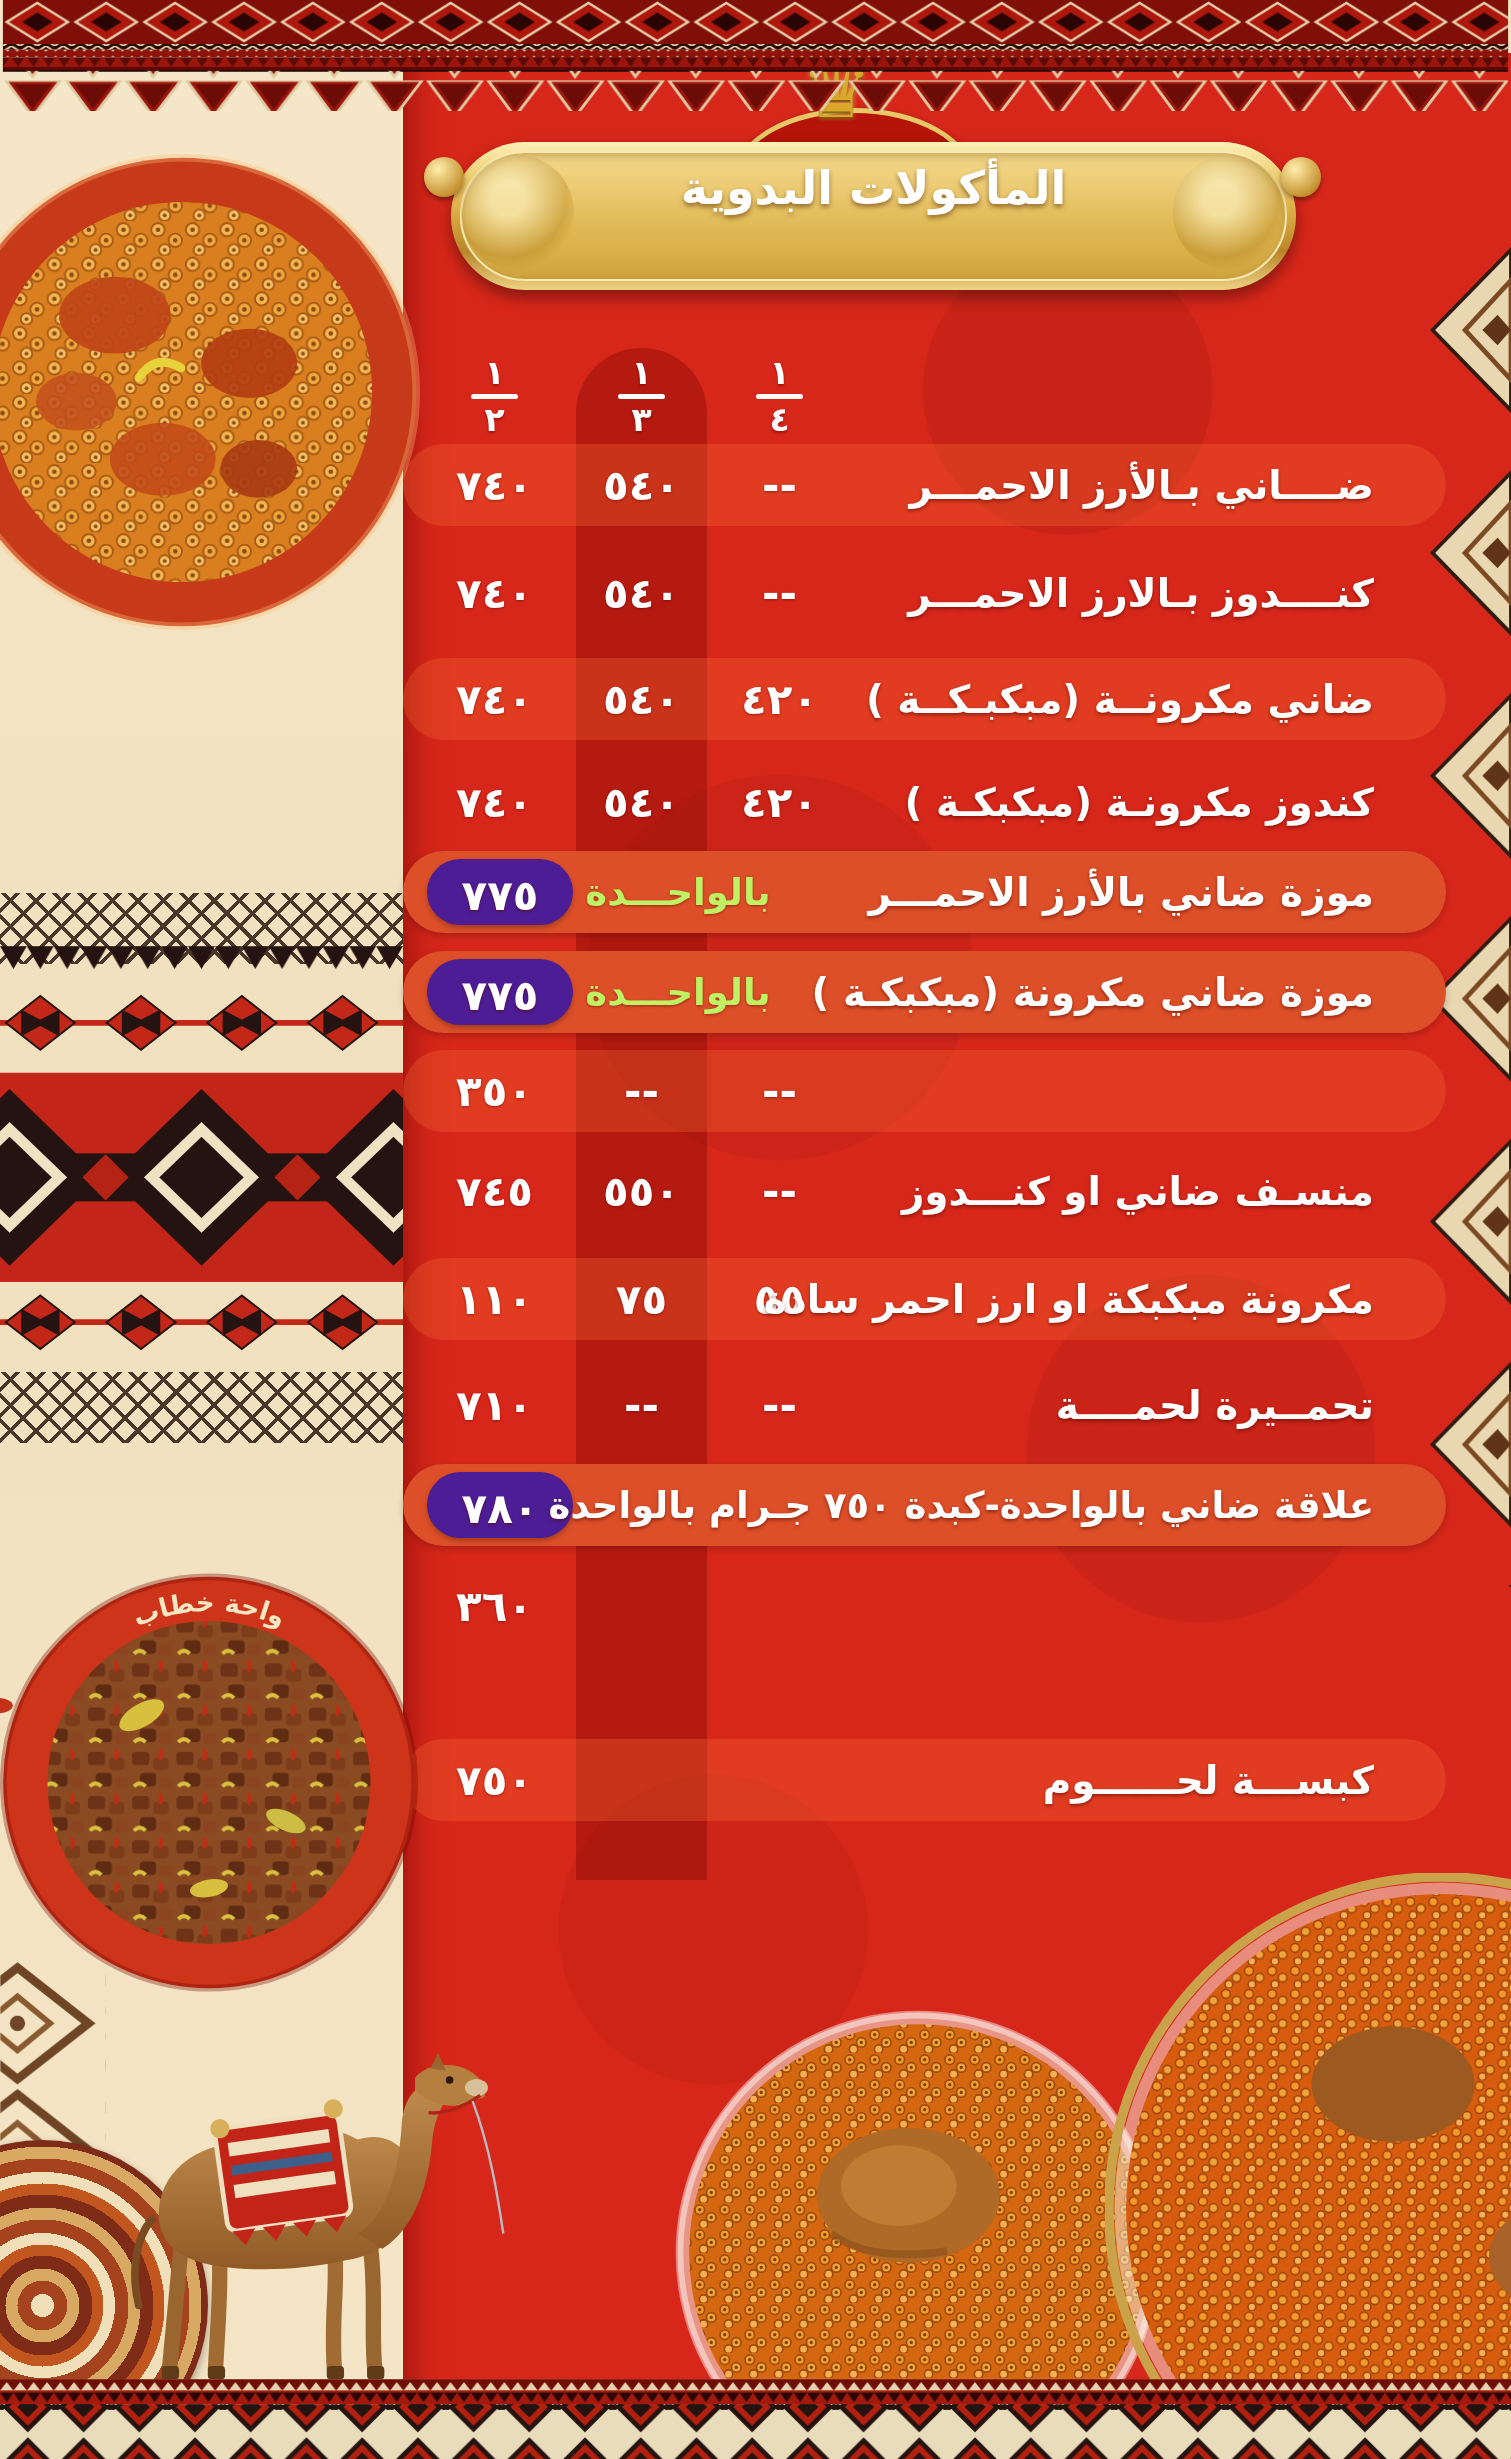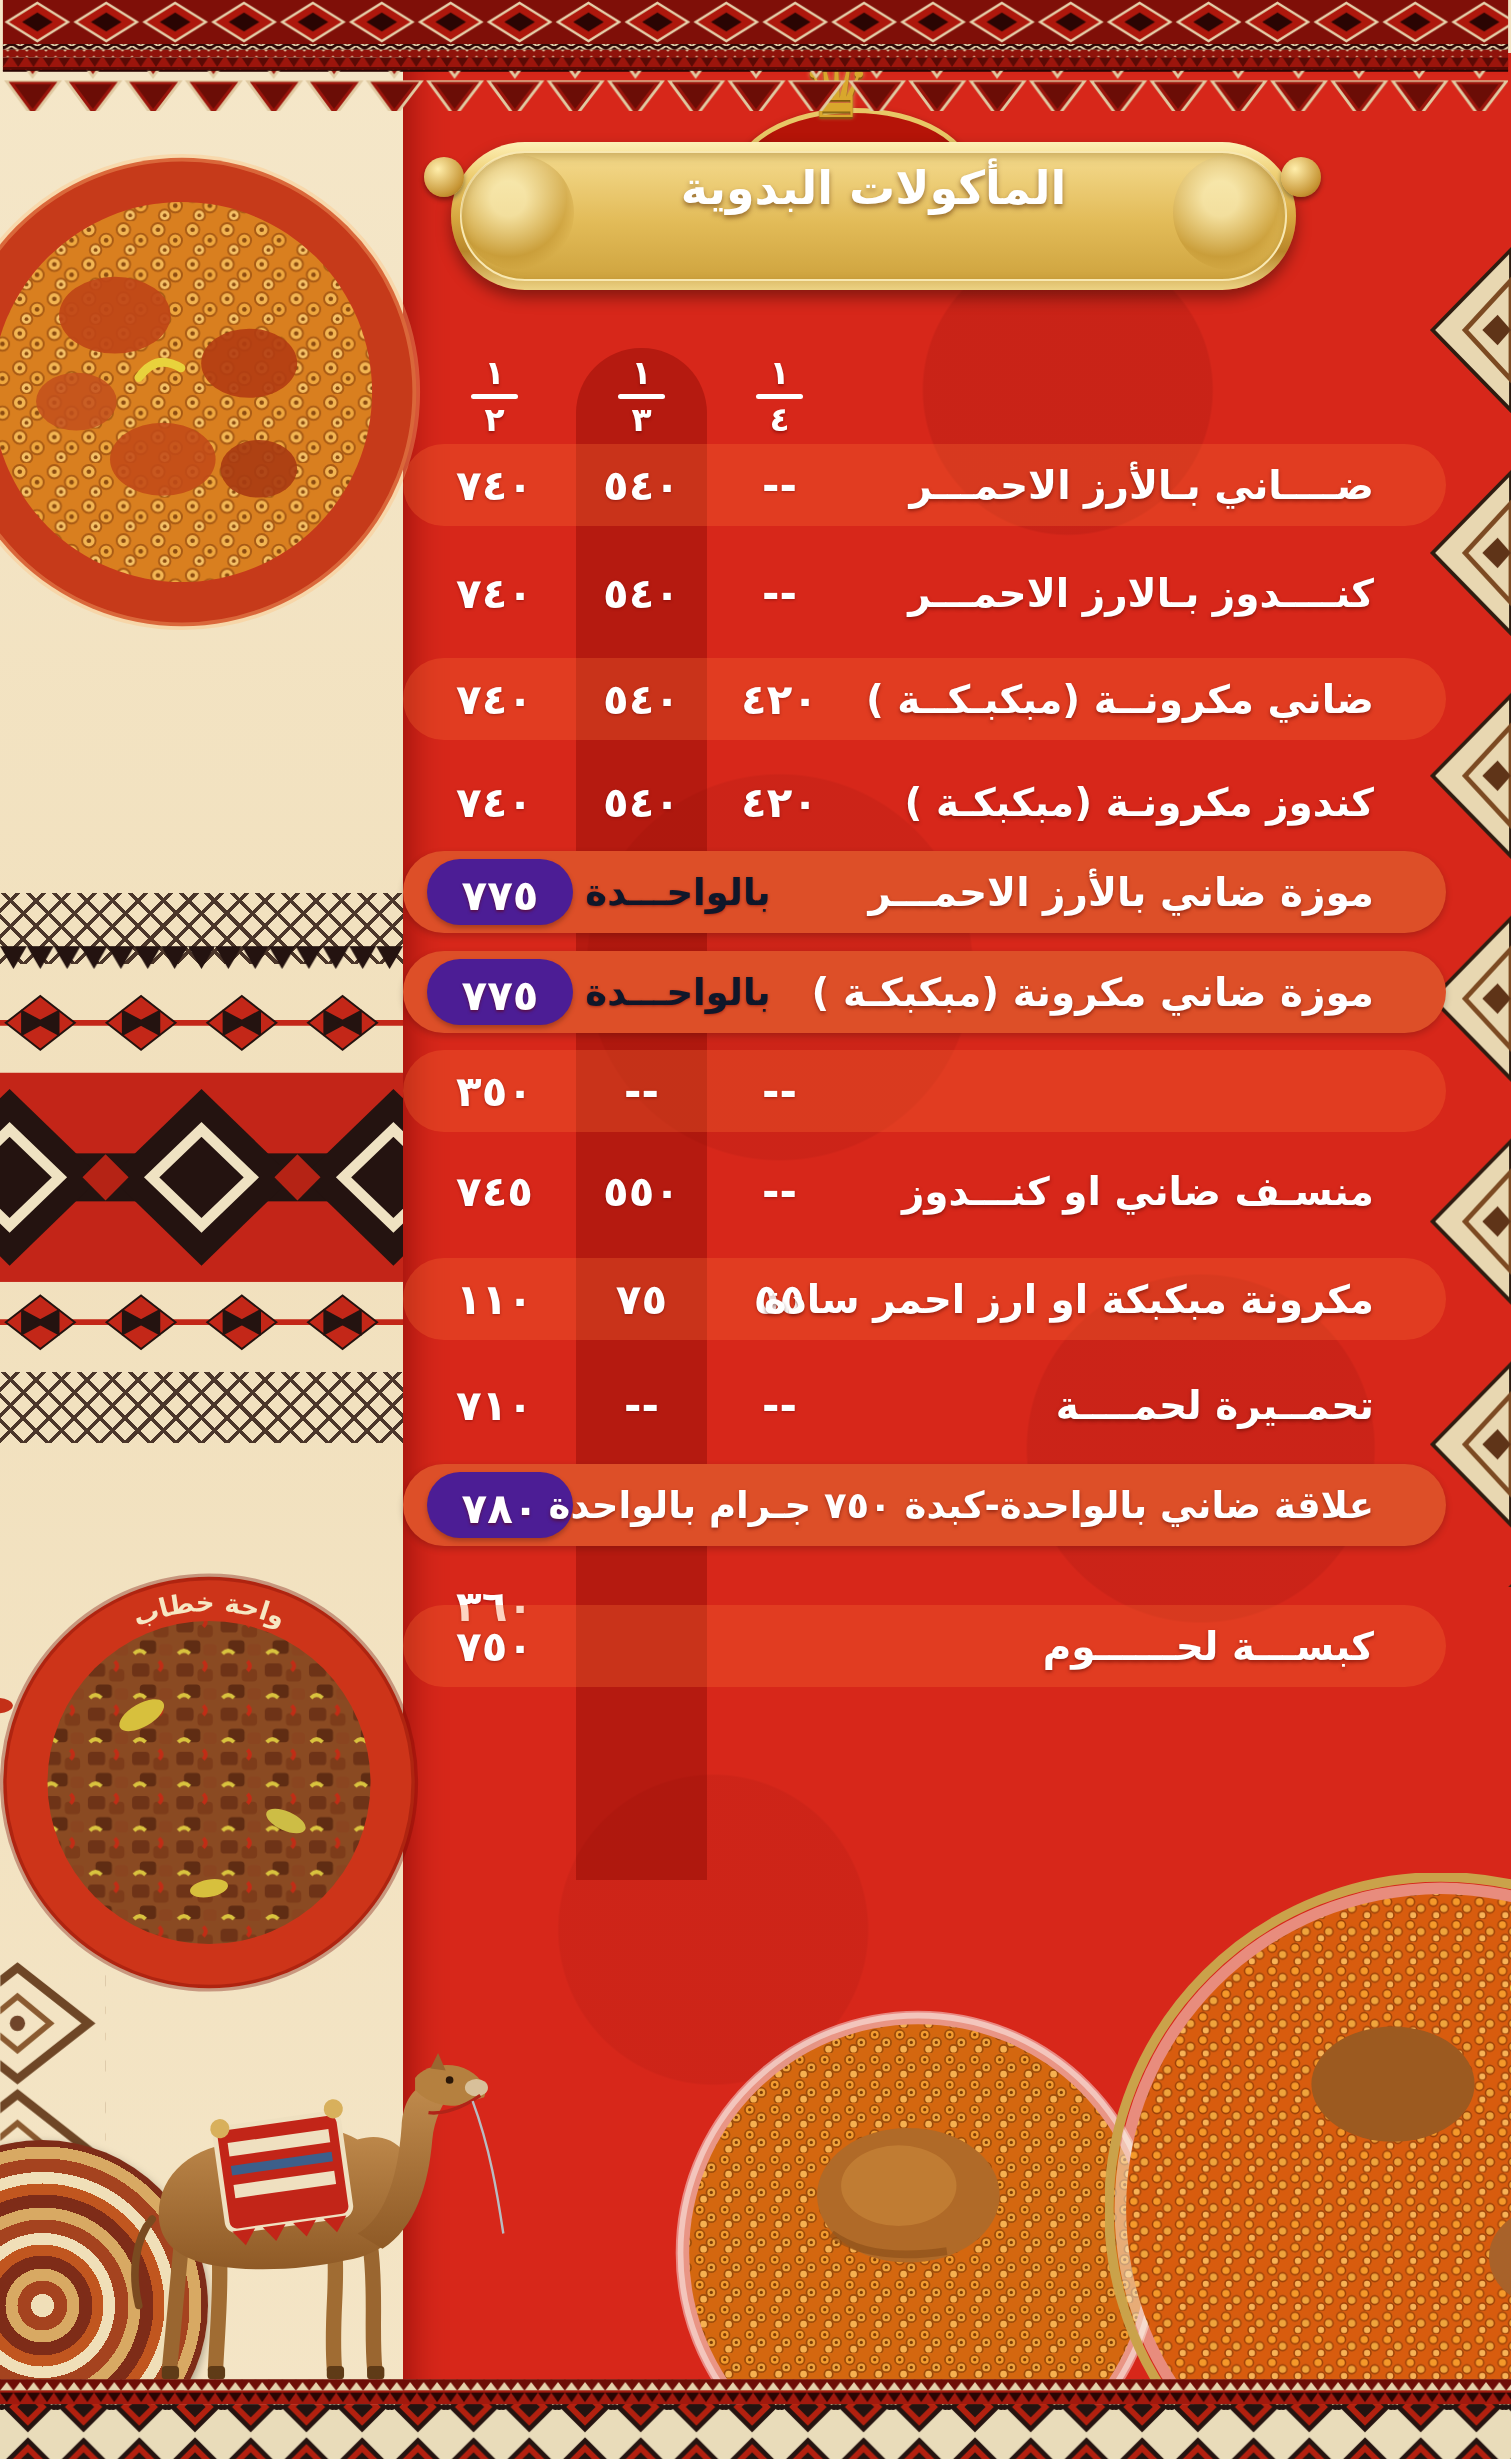--- a/index.html
+++ b/index.html
@@ -62,21 +62,21 @@
   .band-strong .band{display:block;background:#dd4f28;box-shadow:0 2.9px 7.7px rgba(0,0,0,.20);}
   .row .name{position:absolute;right:137px;top:50%;transform:translateY(-50%);
     white-space:nowrap;direction:rtl;font-weight:bold;font-size:39px;color:#fff;
     text-shadow:0 2.9px 3.8px rgba(90,10,0,.55);}
   .row .price{position:absolute;top:50%;transform:translateY(-50%);width:115px;text-align:center;
     font-weight:bold;font-size:42px;color:#fff;text-shadow:0 1.9px 2.9px rgba(100,0,0,.5);}
   .row .col-half{left:34px;} .row .col-third{left:181px;} .row .col-quarter{left:319px;}
   .row .price-pill{left:24px;width:146px;height:66px;line-height:73px;transform:translateY(-50%);
     border-radius:38px;background:#4c1d95;box-shadow:0 2.9px 5.8px rgba(0,0,0,.25);}
   .row .unit{position:absolute;left:171px;width:208px;top:50%;transform:translateY(-50%);
-    text-align:center;direction:rtl;font-weight:bold;font-size:37px;color:#0f172a;
+    text-align:center;direction:rtl;font-weight:bold;font-size:37px;color:#bef264;
     text-shadow:0 1.9px 2.9px rgba(100,0,0,.5);}
   .row.wide .name{font-size:37px;}
 
   
   .lattice{position:absolute;left:0;width:403px;height:71px;opacity:.9;background-image:
     repeating-linear-gradient(45deg, transparent 0 14.4px, #3a241a 14.4px 18px),
     repeating-linear-gradient(-45deg, transparent 0 14.4px, #3a241a 14.4px 18px);}
   .lat1{top:893px;} .lat2{top:1372px;}
   svg.abs{position:absolute;}
 
@@ -225,21 +225,21 @@
       <div class="band"></div>
       <span class="price price-pill">٧٨٠</span>
 
       <span class="name">علاقة ضاني بالواحدة-كبدة ٧٥٠ جـرام بالواحدة</span>
     </div>
         <div class="row band-none" style="top: 1554px;">
 
       <span class="price col-half">٣٦٠</span>
 
     </div>
-        <div class="row band-subtle" style="top: 1594px;">
+        <div class="row band-subtle" style="top: 1728px;">
       <div class="band"></div>
 
       <span class="price col-half">٧٥٠</span>
 
       <span class="name">كبســـة   لحــــــوم</span>
     </div>
       </div>
   </div>
 
   <div class="lattice lat1"></div>

